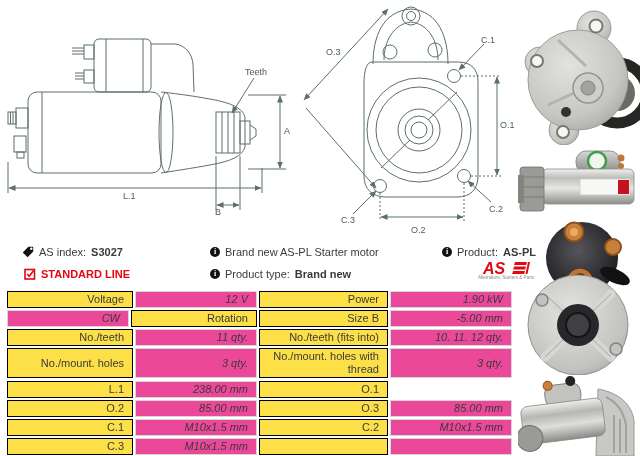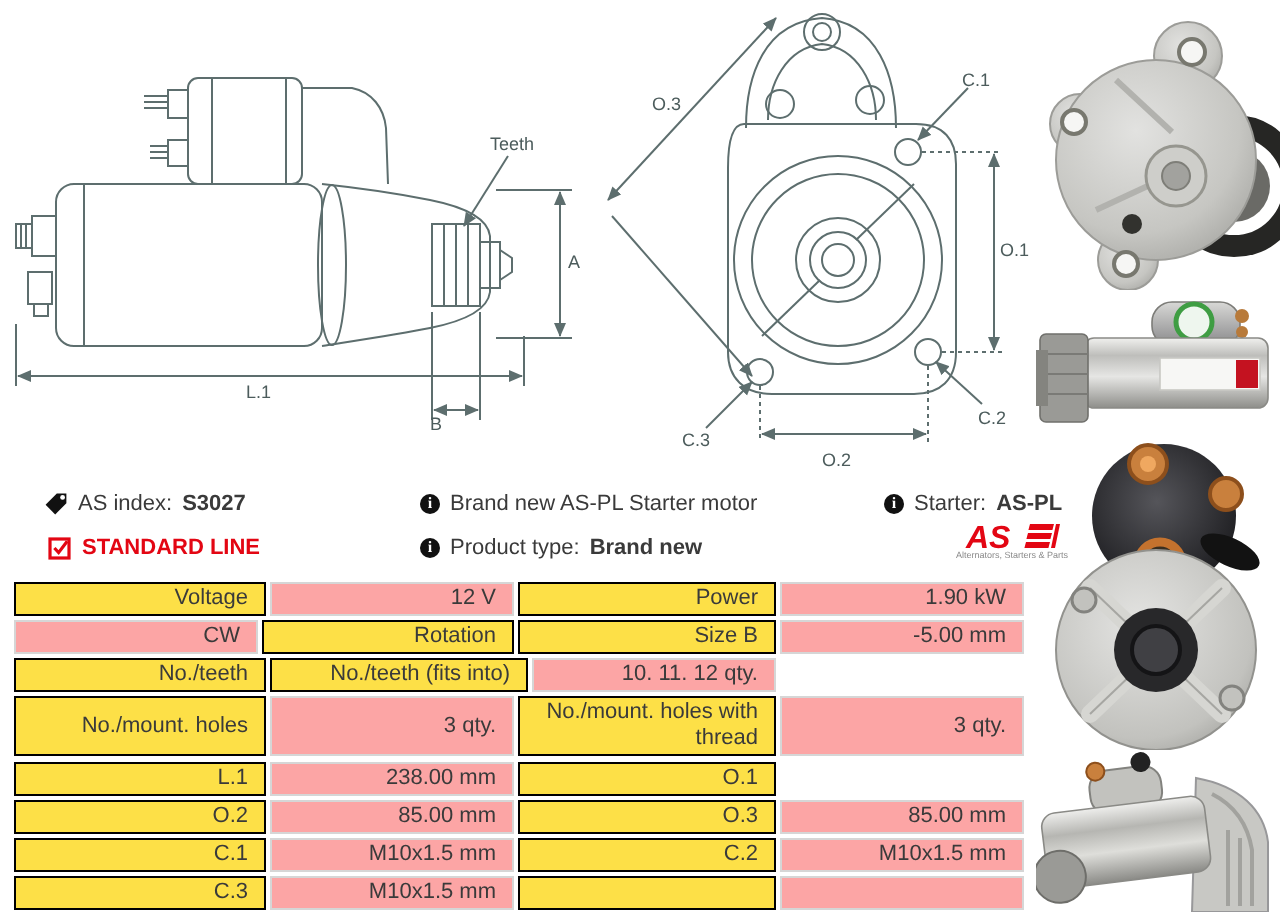--- a/index.html
+++ b/index.html
@@ -34,21 +34,21 @@
     transform:scale(0.5);transform-origin:top center;line-height:10px;white-space:nowrap;
   }
   
   .spec-table{position:absolute;left:7px;top:291px;width:505px;font-size:11px;}
   .trow{display:flex;margin-bottom:2px;}
   .tcell{
     box-sizing:border-box;display:flex;align-items:center;justify-content:flex-end;
     text-align:right;padding:1px 8px;min-height:17px;line-height:13px;
   }
   .tcell.lbl{background:#fde047;border:1px solid #000000;}
-  .tcell.val{background:#fca5a5;border:1px solid #d6d6d6;}
+  .tcell.val{background:#ec4899;border:1px solid #d6d6d6;font-style:italic;}
   .c0{width:126px;margin-right:2px;}
   .c1{width:122px;margin-right:2px;}
   .c2{width:129px;margin-right:2px;text-align:right;}
   .c3{width:122px;}
   .block2{margin-top:3px;}
 </style>
 </head>
 <body>
 
 <div class="page">
@@ -299,21 +299,21 @@
       <span class="b">S3027</span>
     </div>
 
     <div class="info-item" style="left:198px;top:8px;">
       <span class="icon-i">i</span>
       <span>Brand new AS-PL Starter motor</span>
     </div>
 
     <div class="info-item" style="left:430px;top:8px;">
       <span class="icon-i">i</span>
-      <span>Starter:</span>
+      <span>Product:</span>
       <span class="b">AS-PL</span>
     </div>
 
     <div class="info-item" style="left:12px;top:30px;justify-content:center;">
       <svg width="12" height="12" viewBox="0 0 12 12">
         <rect x="1" y="1.5" width="9.5" height="9.5" fill="none" stroke="#e30613" stroke-width="1.6"></rect>
         <path d="M3.2,6 L5.3,8.3 L9.6,2.6" fill="none" stroke="#e30613" stroke-width="1.6"></path>
       </svg>
       <span class="red">STANDARD LINE</span>
     </div>
@@ -348,20 +348,21 @@
         <div class="tcell val c3">1.90 kW</div>
       </div>
       <div class="trow">
         <div class="tcell val c1">CW</div>
         <div class="tcell lbl c0">Rotation</div>
         <div class="tcell lbl c2">Size B</div>
         <div class="tcell val c3">-5.00 mm</div>
       </div>
       <div class="trow">
         <div class="tcell lbl c0">No./teeth</div>
+        <div class="tcell val c1">11 qty.</div>
         <div class="tcell lbl c2">No./teeth (fits into)</div>
         <div class="tcell val c3">10. 11. 12 qty.</div>
       </div>
       <div class="trow">
         <div class="tcell lbl c0">No./mount. holes</div>
         <div class="tcell val c1">3 qty.</div>
         <div class="tcell lbl c2">No./mount. holes with thread</div>
         <div class="tcell val c3">3 qty.</div>
       </div>
     </div>

